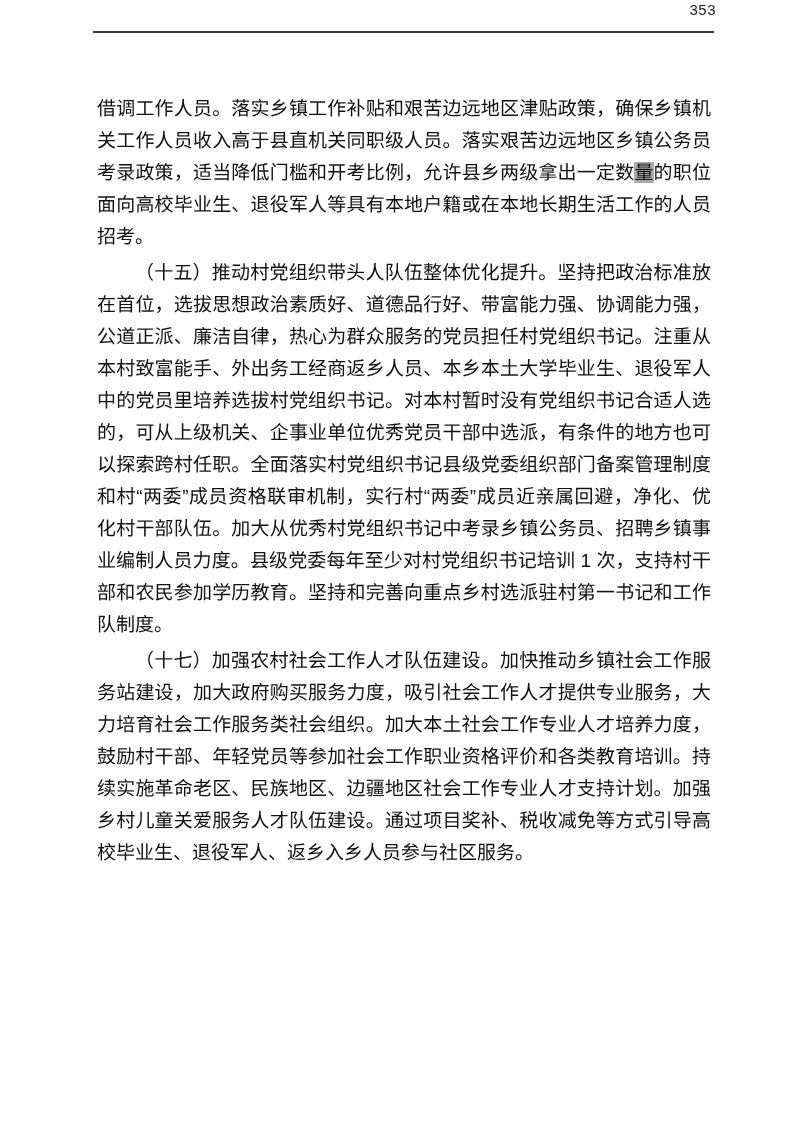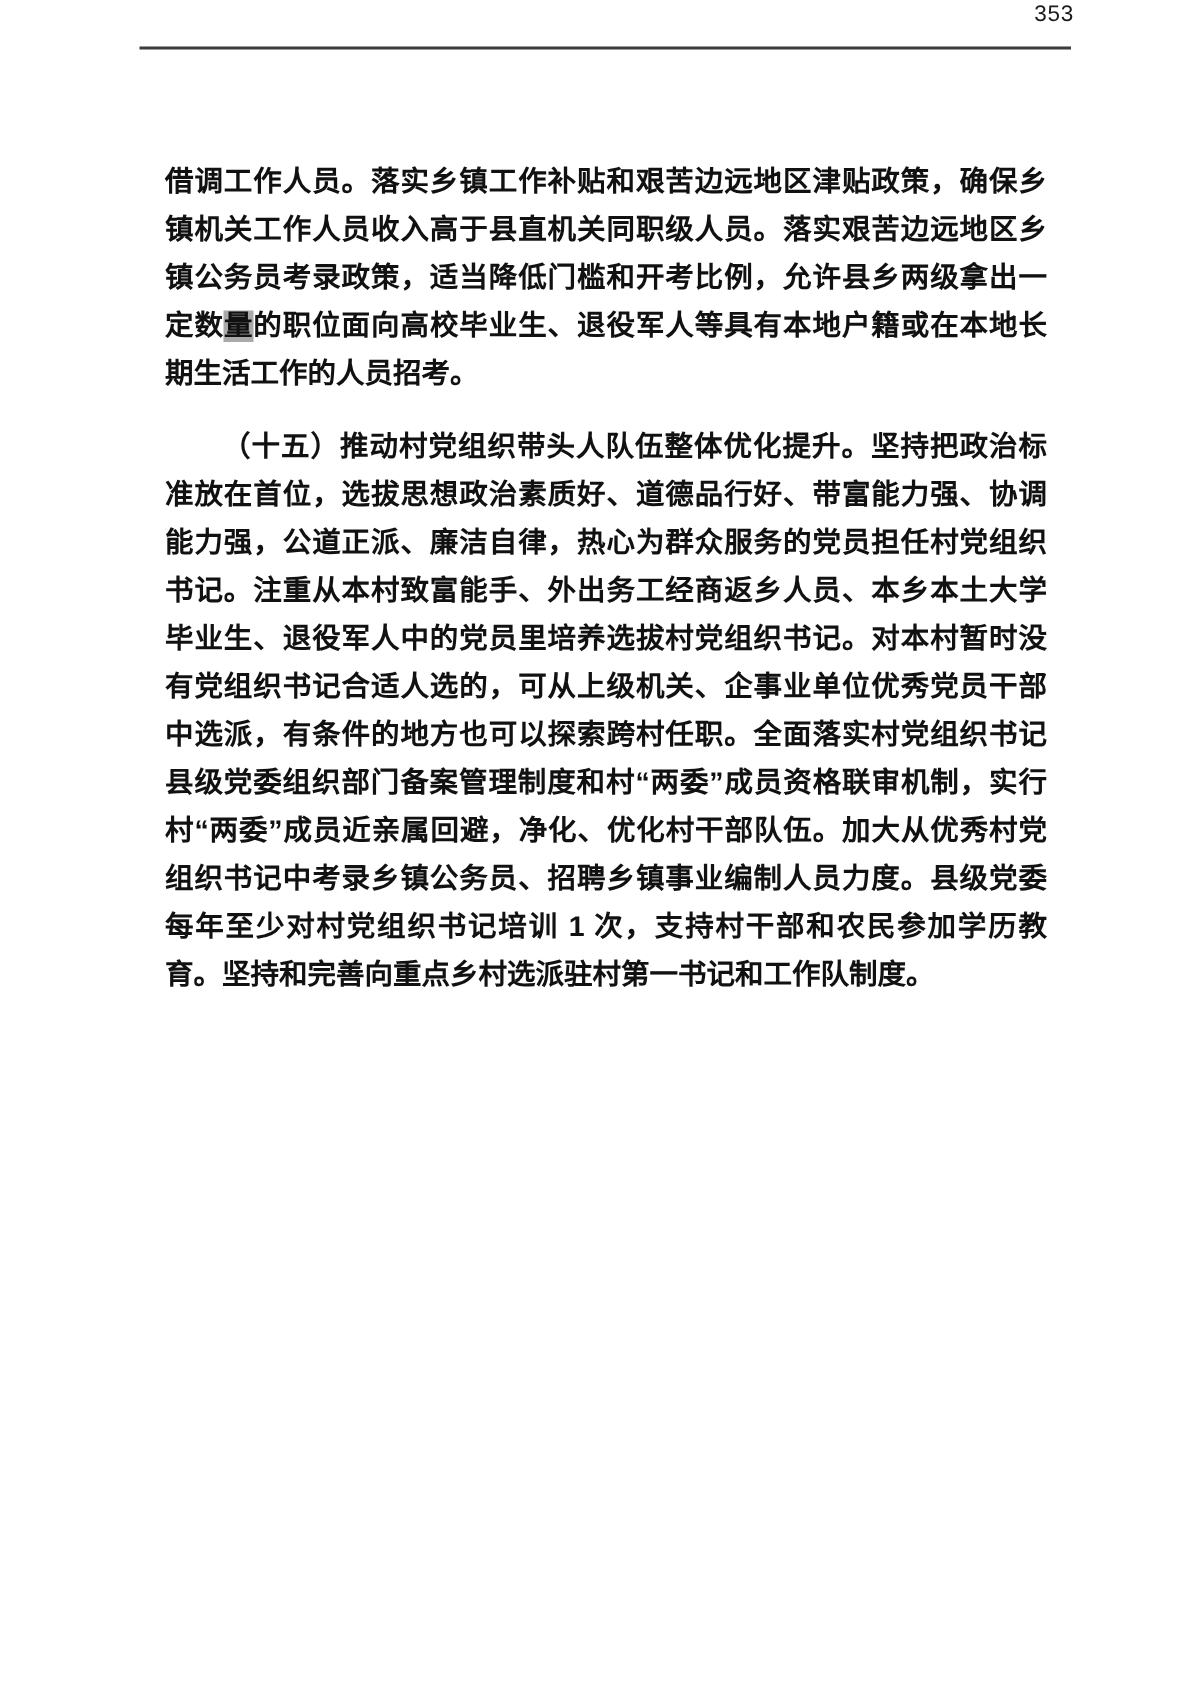--- a/index.html
+++ b/index.html
@@ -38,23 +38,22 @@
     top: 89px;
     width: 622px;
     font-size: 19px;
     line-height: 32px;
     color: #111111;
     text-align: justify;
     text-justify: inter-character;
     word-break: break-all;
   }
   .para {
-    margin: 17px;
+    margin: 4px;
     padding: 0;
-    font-weight: bold;
   }
   .para.indent {
     text-indent: 2em;
   }
   .hl {
     background: #a9a9a9;
   }
 </style>
 </head>
 <body>
@@ -65,16 +64,17 @@
 
   <div class="header-rule"></div>
 
   <div class="body-text">
 
     <p class="para"><span>借调工作人员。落实乡镇工作补贴和艰苦边远地区津贴政策，确保乡镇机关工作人员收入高于县直机关同职级人员。落实艰苦边远地区乡镇公务员考录政策，适当降低门槛和开考比例，允许县乡两级拿出一定数</span><span class="hl">量</span><span>的职位面向高校毕业生、退役军人等具有本地户籍或在本地长期生活工作的人员招考。</span></p>
 
     <p class="para indent">（十五）推动村党组织带头人队伍整体优化提升。坚持把政治标准放在首位，选拔思想政治素质好、道德品行好、带富能力强、协调能力强，公道正派、廉洁自律，热心为群众服务的党员担任村党组织书记。注重从本村致富能手、外出务工经商返乡人员、本乡本土大学毕业生、退役军人中的党员里培养选拔村党组织书记。对本村暂时没有党组织书记合适人选的，可从上级机关、企事业单位优秀党员干部中选派，有条件的地方也可以探索跨村任职。全面落实村党组织书记县级党委组织部门备案管理制度和村“两委”成员资格联审机制，实行村“两委”成员近亲属回避，净化、优化村干部队伍。加大从优秀村党组织书记中考录乡镇公务员、招聘乡镇事业编制人员力度。县级党委每年至少对村党组织书记培训 1 次，支持村干部和农民参加学历教育。坚持和完善向重点乡村选派驻村第一书记和工作队制度。</p>
 
 
+    <p class="para indent">（十七）加强农村社会工作人才队伍建设。加快推动乡镇社会工作服务站建设，加大政府购买服务力度，吸引社会工作人才提供专业服务，大力培育社会工作服务类社会组织。加大本土社会工作专业人才培养力度，鼓励村干部、年轻党员等参加社会工作职业资格评价和各类教育培训。持续实施革命老区、民族地区、边疆地区社会工作专业人才支持计划。加强乡村儿童关爱服务人才队伍建设。通过项目奖补、税收减免等方式引导高校毕业生、退役军人、返乡入乡人员参与社区服务。</p>
 
   </div>
 
 </div>
 
 </body></html>

